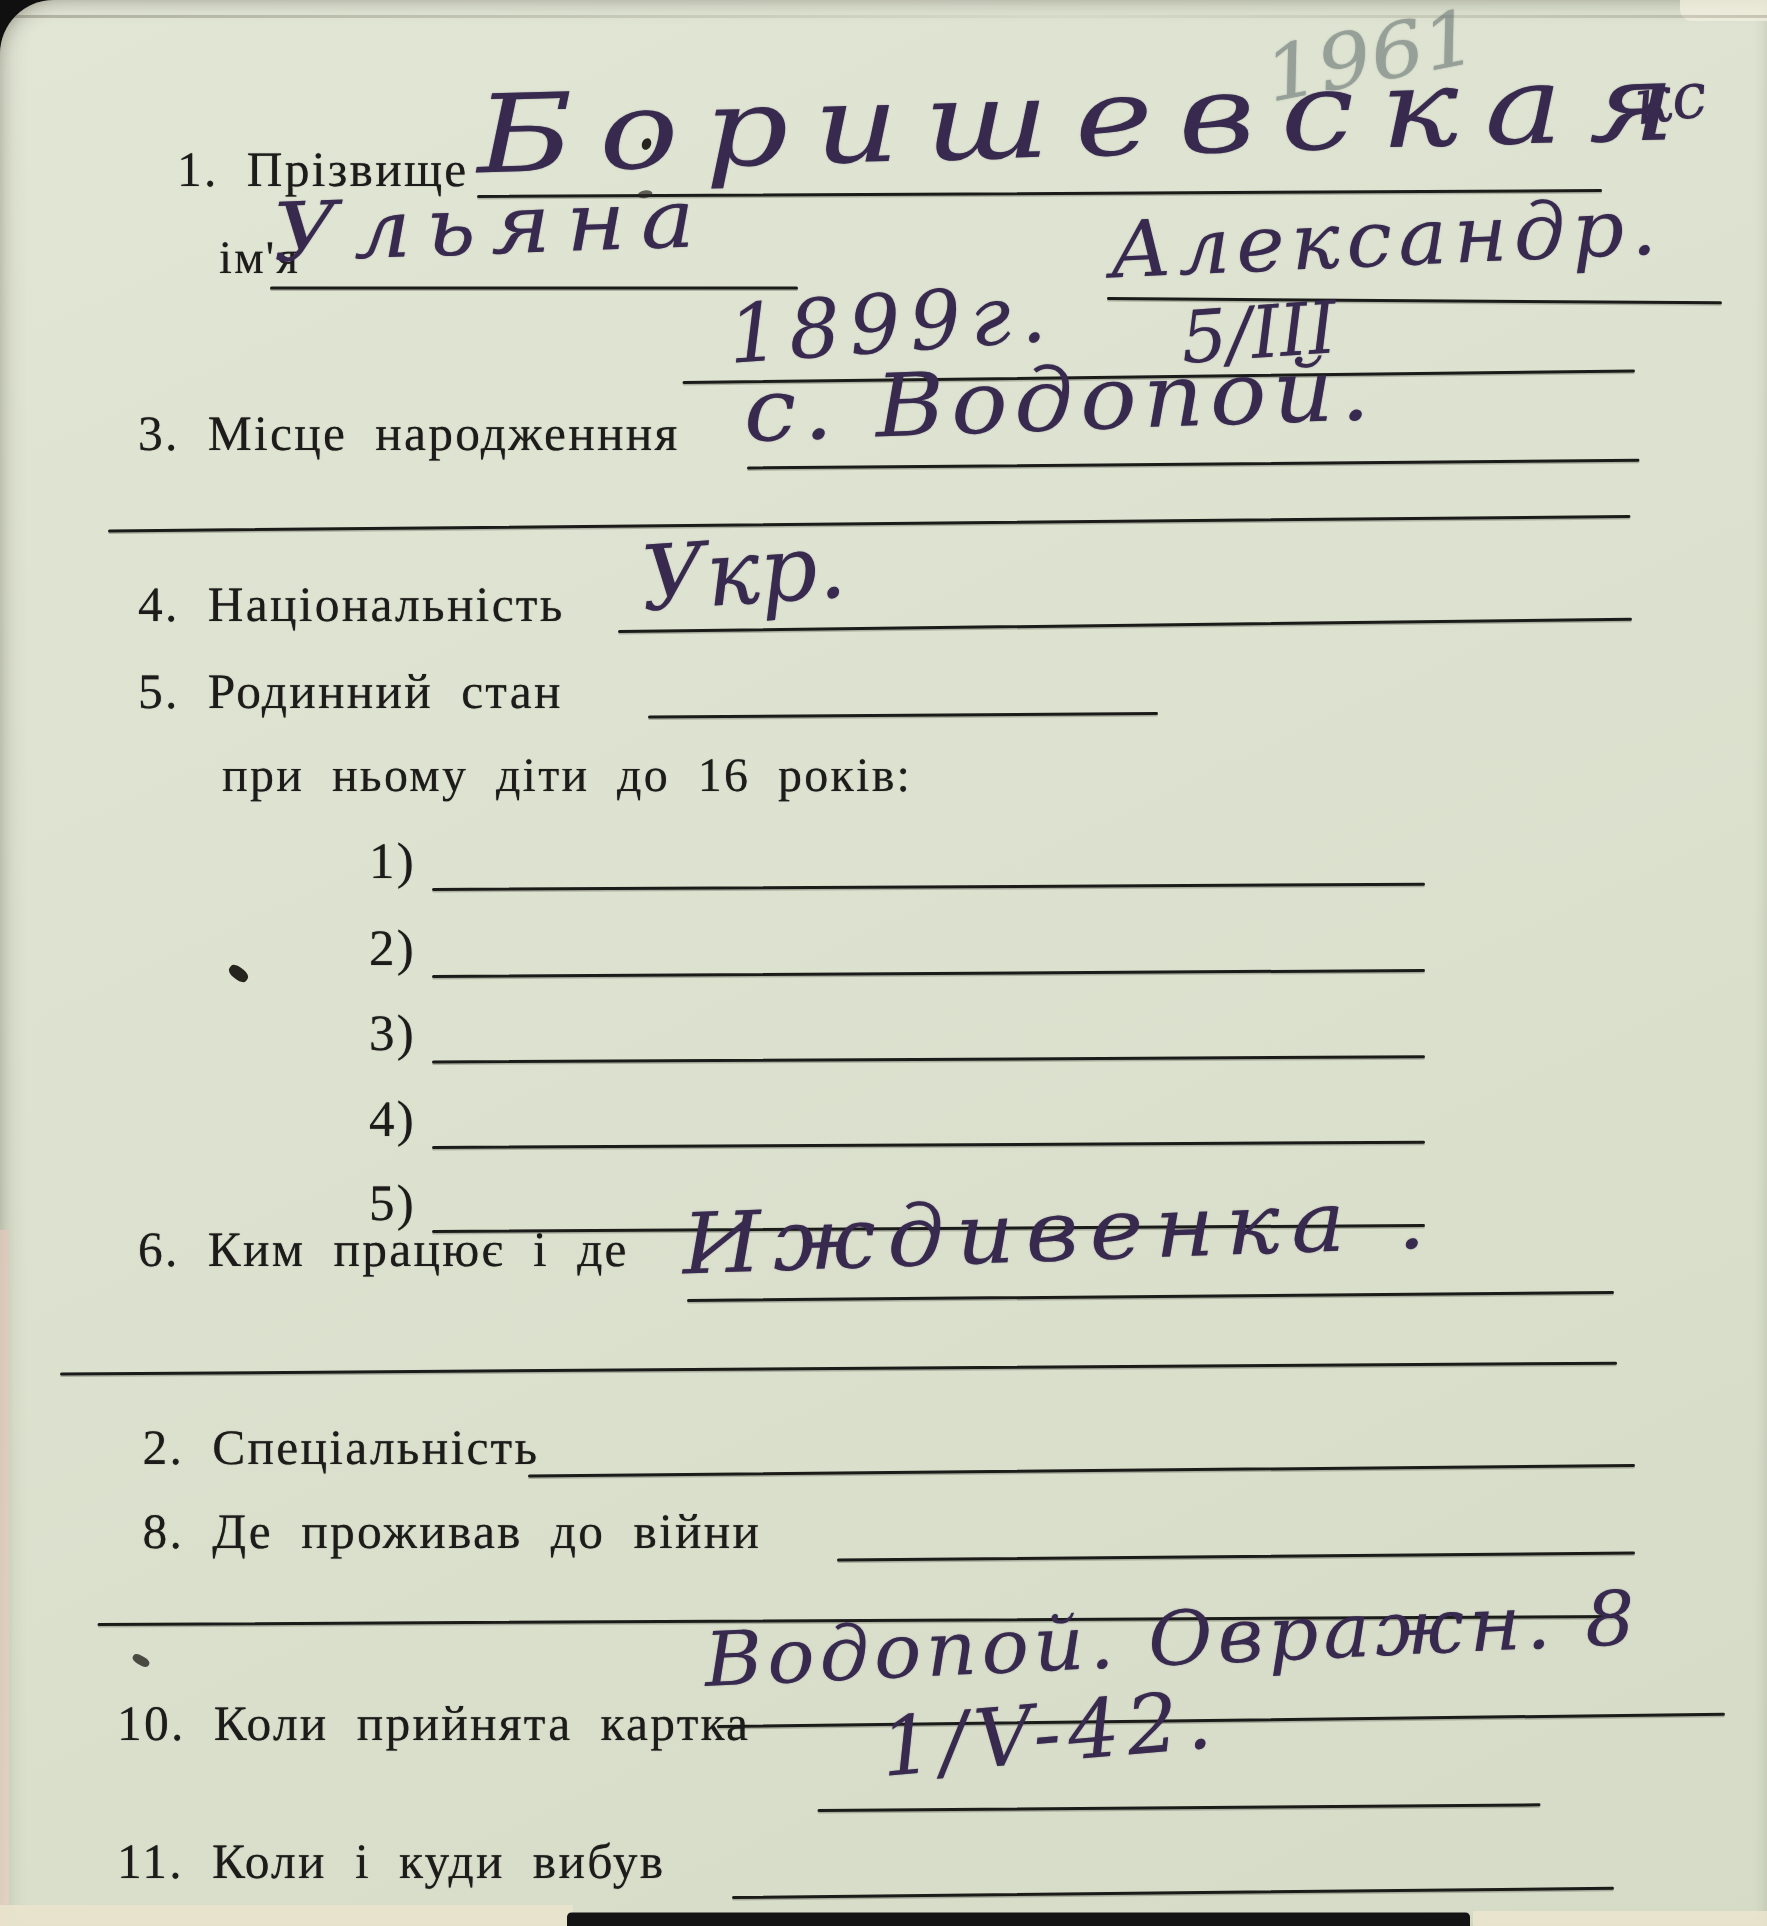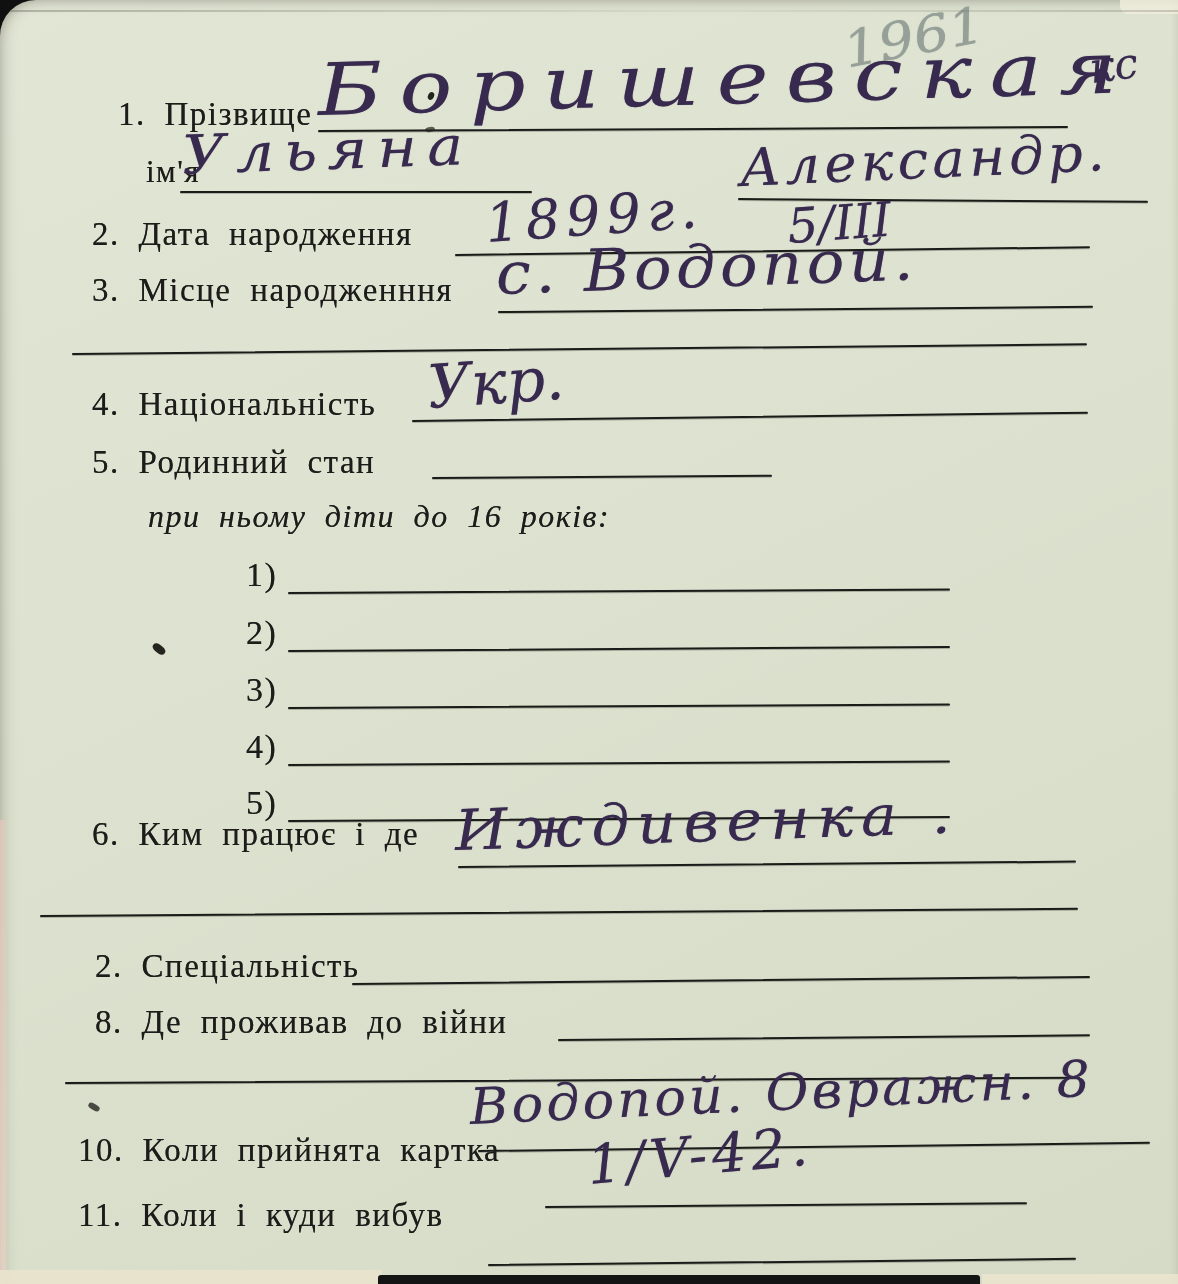--- a/index.html
+++ b/index.html
@@ -48,40 +48,39 @@
   <div class="printed" style="left:88px;top:96px;font-size:33px;margin-left:30px;">1. Прізвище</div>
   <div class="line" style="left:318px;top:130px;width:750px;transform:rotate(-0.3deg);"></div>
   <div class="hand" style="left:318px;top:48px;font-size:72px;letter-spacing:14px;transform:rotate(-1.6deg) scaleX(1.22);">Боришевская</div>
 
   <div class="printed" style="left:146px;top:154px;font-size:31px;">ім'я</div>
   <div class="line" style="left:180px;top:191px;width:352px;"></div>
   <div class="hand" style="left:182px;top:124px;font-size:54px;letter-spacing:9px;transform:rotate(-2deg) scaleX(1.12);">Ульяна</div>
   <div class="line" style="left:738px;top:198px;width:410px;transform:rotate(0.4deg);"></div>
   <div class="hand" style="left:740px;top:138px;font-size:52px;letter-spacing:4px;transform:rotate(-2.5deg) scaleX(1.05);">Александр.</div>
 
-  <div class="printed" style="left:92px;top:216px;font-size:33px;">2. Дата народження</div>
   <div class="line" style="left:455px;top:254px;width:635px;transform:rotate(-0.7deg);"></div>
   <div class="hand" style="left:486px;top:192px;font-size:54px;letter-spacing:6px;transform:rotate(-4deg);">1899г.</div>
   <div class="hand" style="left:788px;top:198px;font-size:48px;transform:rotate(-4deg);">5/III</div>
 
   <div class="printed" style="left:92px;top:272px;font-size:33px;">3. Місце народженння</div>
   <div class="line" style="left:498px;top:311px;width:595px;transform:rotate(-0.5deg);"></div>
   <div class="hand" style="left:496px;top:240px;font-size:58px;letter-spacing:4px;transform:rotate(-2deg) scaleX(1.08);">с. Водопой.</div>
 
   <div class="line" style="left:72px;top:353px;width:1015px;transform:rotate(-0.55deg);"></div>
 
   <div class="printed" style="left:92px;top:386px;font-size:33px;">4. Національність</div>
   <div class="line" style="left:412px;top:420px;width:676px;transform:rotate(-0.7deg);"></div>
   <div class="hand" style="left:428px;top:352px;font-size:60px;transform:rotate(-4deg);">Укр.</div>
 
   <div class="printed" style="left:92px;top:444px;font-size:33px;">5. Родинний стан</div>
   <div class="line" style="left:432px;top:477px;width:340px;transform:rotate(-0.4deg);"></div>
   <div class="hand" style="left:460px;top:440px;font-size:40px;"></div>
 
-  <div class="printed" style="left:148px;top:498px;font-size:32px;font-style:italic;">при ньому діти до 16 років:</div>
+  <div class="printed" style="left:148px;top:498px;font-size:32px;">при ньому діти до 16 років:</div>
 
   <div class="printed" style="left:246px;top:556px;font-size:34px;">1)</div>
   <div class="line" style="left:288px;top:592px;width:662px;transform:rotate(-0.3deg);"></div>
   <div class="hand" style="left:300px;top:556px;font-size:36px;"></div>
 
   <div class="printed" style="left:246px;top:614px;font-size:34px;">2)</div>
   <div class="line" style="left:288px;top:650px;width:662px;transform:rotate(-0.35deg);"></div>
   <div class="hand" style="left:300px;top:614px;font-size:36px;"></div>
 
   <div class="printed" style="left:246px;top:671px;font-size:34px;">3)</div>
@@ -112,21 +111,21 @@
 
   <div class="line" style="left:65px;top:1082px;width:1015px;transform:rotate(-0.3deg);"></div>
 
   <div class="line" style="left:478px;top:1150px;width:672px;transform:rotate(-0.7deg);"></div>
   <div class="hand" style="left:470px;top:1078px;font-size:50px;letter-spacing:3px;transform:rotate(-2.6deg) scaleX(1.05);">Водопой. Овражн. 8</div>
 
   <div class="printed" style="left:78px;top:1132px;font-size:33px;">10. Коли прийнята картка</div>
   <div class="line" style="left:545px;top:1206px;width:482px;transform:rotate(-0.45deg);"></div>
   <div class="hand" style="left:588px;top:1134px;font-size:54px;letter-spacing:5px;transform:rotate(-5deg);">1/V-42.</div>
 
-  <div class="printed" style="left:78px;top:1197px;font-size:33px;">11. Коли і куди вибув</div>
+  <div class="printed" style="left:78px;top:1224px;font-size:33px;">11. Коли і куди вибув</div>
   <div class="line" style="left:488px;top:1264px;width:588px;transform:rotate(-0.6deg);"></div>
   <div class="hand" style="left:520px;top:1228px;font-size:40px;"></div>
 
   <div class="speck" style="left:428px;top:92px;width:6px;height:8px;transform:rotate(25deg);"></div>
   <div class="speck" style="left:152px;top:645px;width:14px;height:8px;transform:rotate(38deg);border-radius:40%;"></div>
   <div class="speck" style="left:88px;top:1104px;width:12px;height:6px;transform:rotate(30deg);border-radius:40%;opacity:.8;"></div>
   <div class="speck" style="left:425px;top:127px;width:10px;height:5px;transform:rotate(-10deg);opacity:.7;"></div>
 
   <div class="edge" style="left:0;top:820px;width:6px;height:464px;background:linear-gradient(180deg,#e2c9bd,#e8d3c5);opacity:.75;"></div>
   <div class="edge" style="left:0;top:1270px;width:382px;height:14px;background:#e9e3cd;opacity:.9;"></div>

